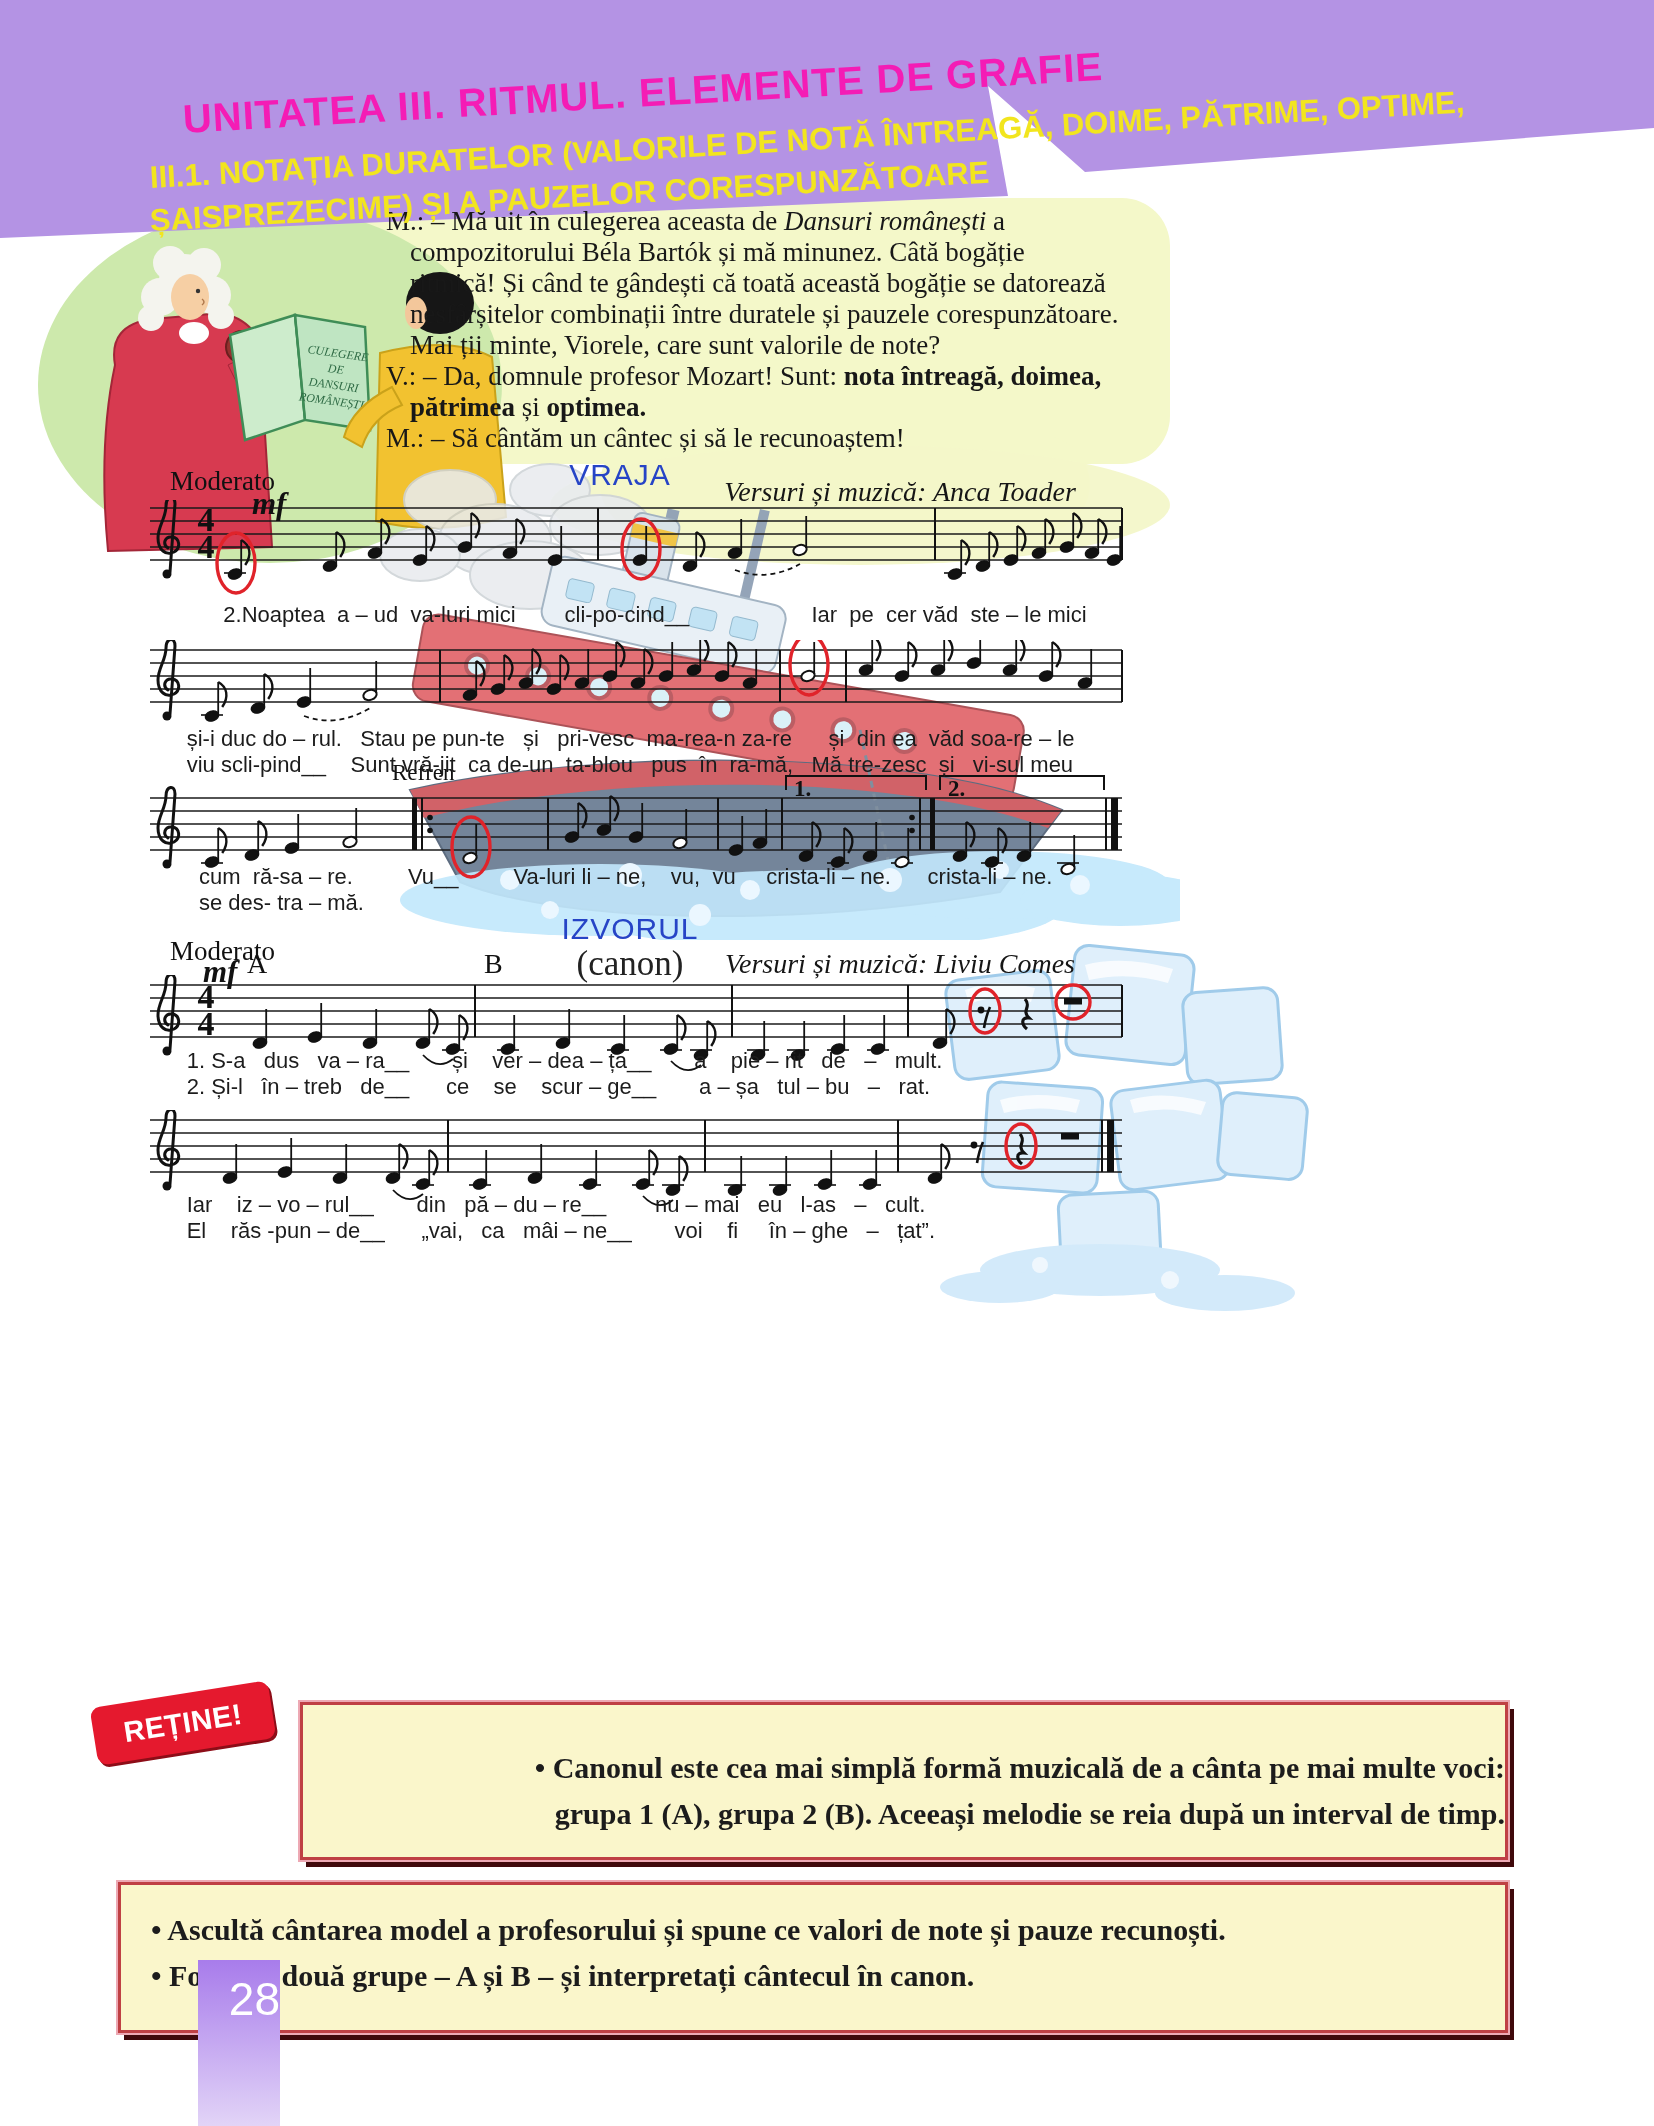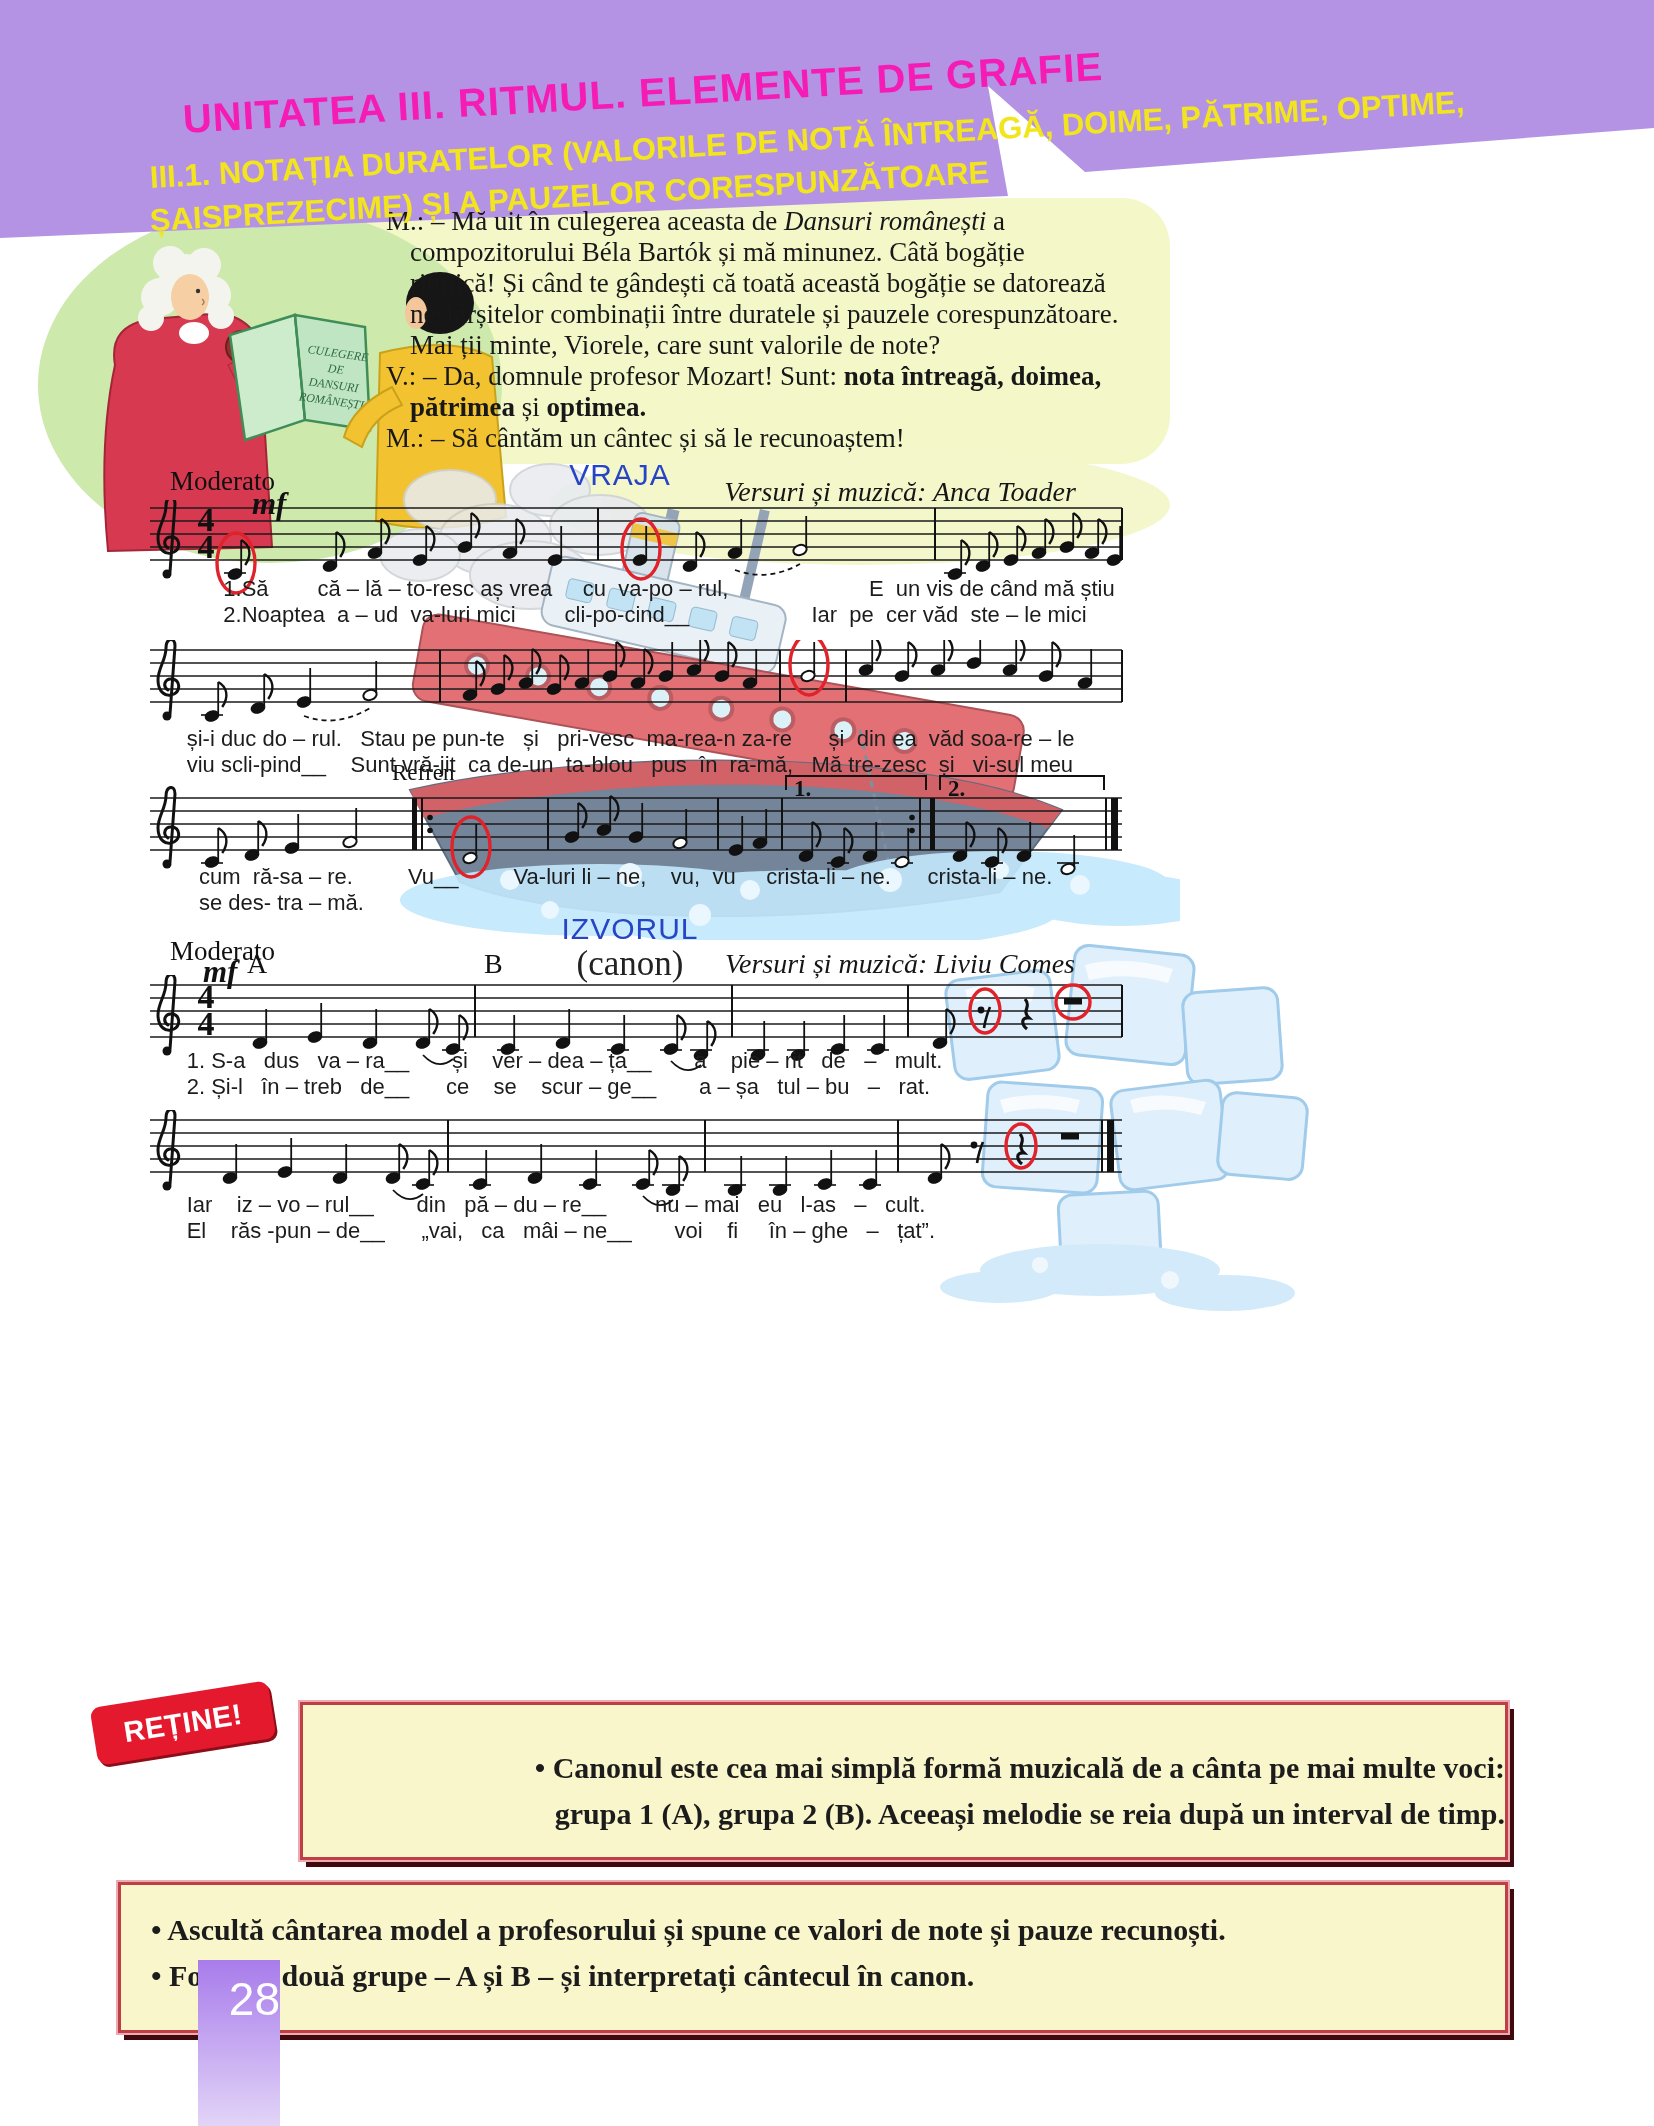--- a/index.html
+++ b/index.html
@@ -405,21 +405,20 @@
       <path d="M858.2,58 c9,5 11,15 4,25" fill="none" stroke="#111" stroke-width="2.4"></path>
       <ellipse cx="884" cy="86" rx="6.8" ry="4.9" fill="#111" stroke="#111" stroke-width="1.4" transform="rotate(-18 884 86)"></ellipse>
       <line x1="890.2" y1="84" x2="890.2" y2="52" stroke="#111" stroke-width="1.8"></line>
       <line x1="917" y1="93" x2="939" y2="93" stroke="#111" stroke-width="1.6"></line>
       <ellipse cx="928" cy="99" rx="6.8" ry="4.9" fill="#fff" stroke="#111" stroke-width="2" transform="rotate(-18 928 99)"></ellipse>
       <line x1="934.2" y1="97" x2="934.2" y2="65" stroke="#111" stroke-width="1.8"></line>
       <line x1="966" y1="28" x2="966" y2="80" stroke="#111" stroke-width="2"></line>
       <rect x="971" y="28" width="7" height="52" fill="#111"></rect>
     </svg>
 
-  <div class="lyr" style="top:576px">            1.Să        că – lă – to-resc aș vrea     cu  va-po – rul,                       E  un vis de când mă știu</div>
   <div class="lyr" style="top:602px">            2.Noaptea  a – ud  va-luri mici        cli-po-cind__                    Iar  pe  cer văd  ste – le mici</div>
   <div class="lyr" style="top:726px">      și-i duc do – rul.   Stau pe pun-te   și   pri-vesc  ma-rea-n za-re      și  din ea  văd soa-re – le</div>
   <div class="lyr" style="top:752px">      viu scli-pind__    Sunt vră-jit  ca de-un  ta-blou   pus  în  ra-mă,   Mă tre-zesc  și   vi-sul meu</div>
   <div class="lyr" style="top:864px">        cum  ră-sa – re.         Vu__         Va-luri li – ne,    vu,  vu     crista-li – ne.      crista-li – ne.</div>
   <div class="lyr" style="top:890px">        se des- tra – mă.</div>
 
   <div class="songtitle" style="left:515px;top:912px;width:230px">IZVORUL</div>
   <div class="canon" style="left:515px;top:944px;width:230px">(canon)</div>
   <div class="tempo" style="left:170px;top:936px">Moderato</div>
   <div class="dyn" style="left:203px;top:954px">mf</div>

